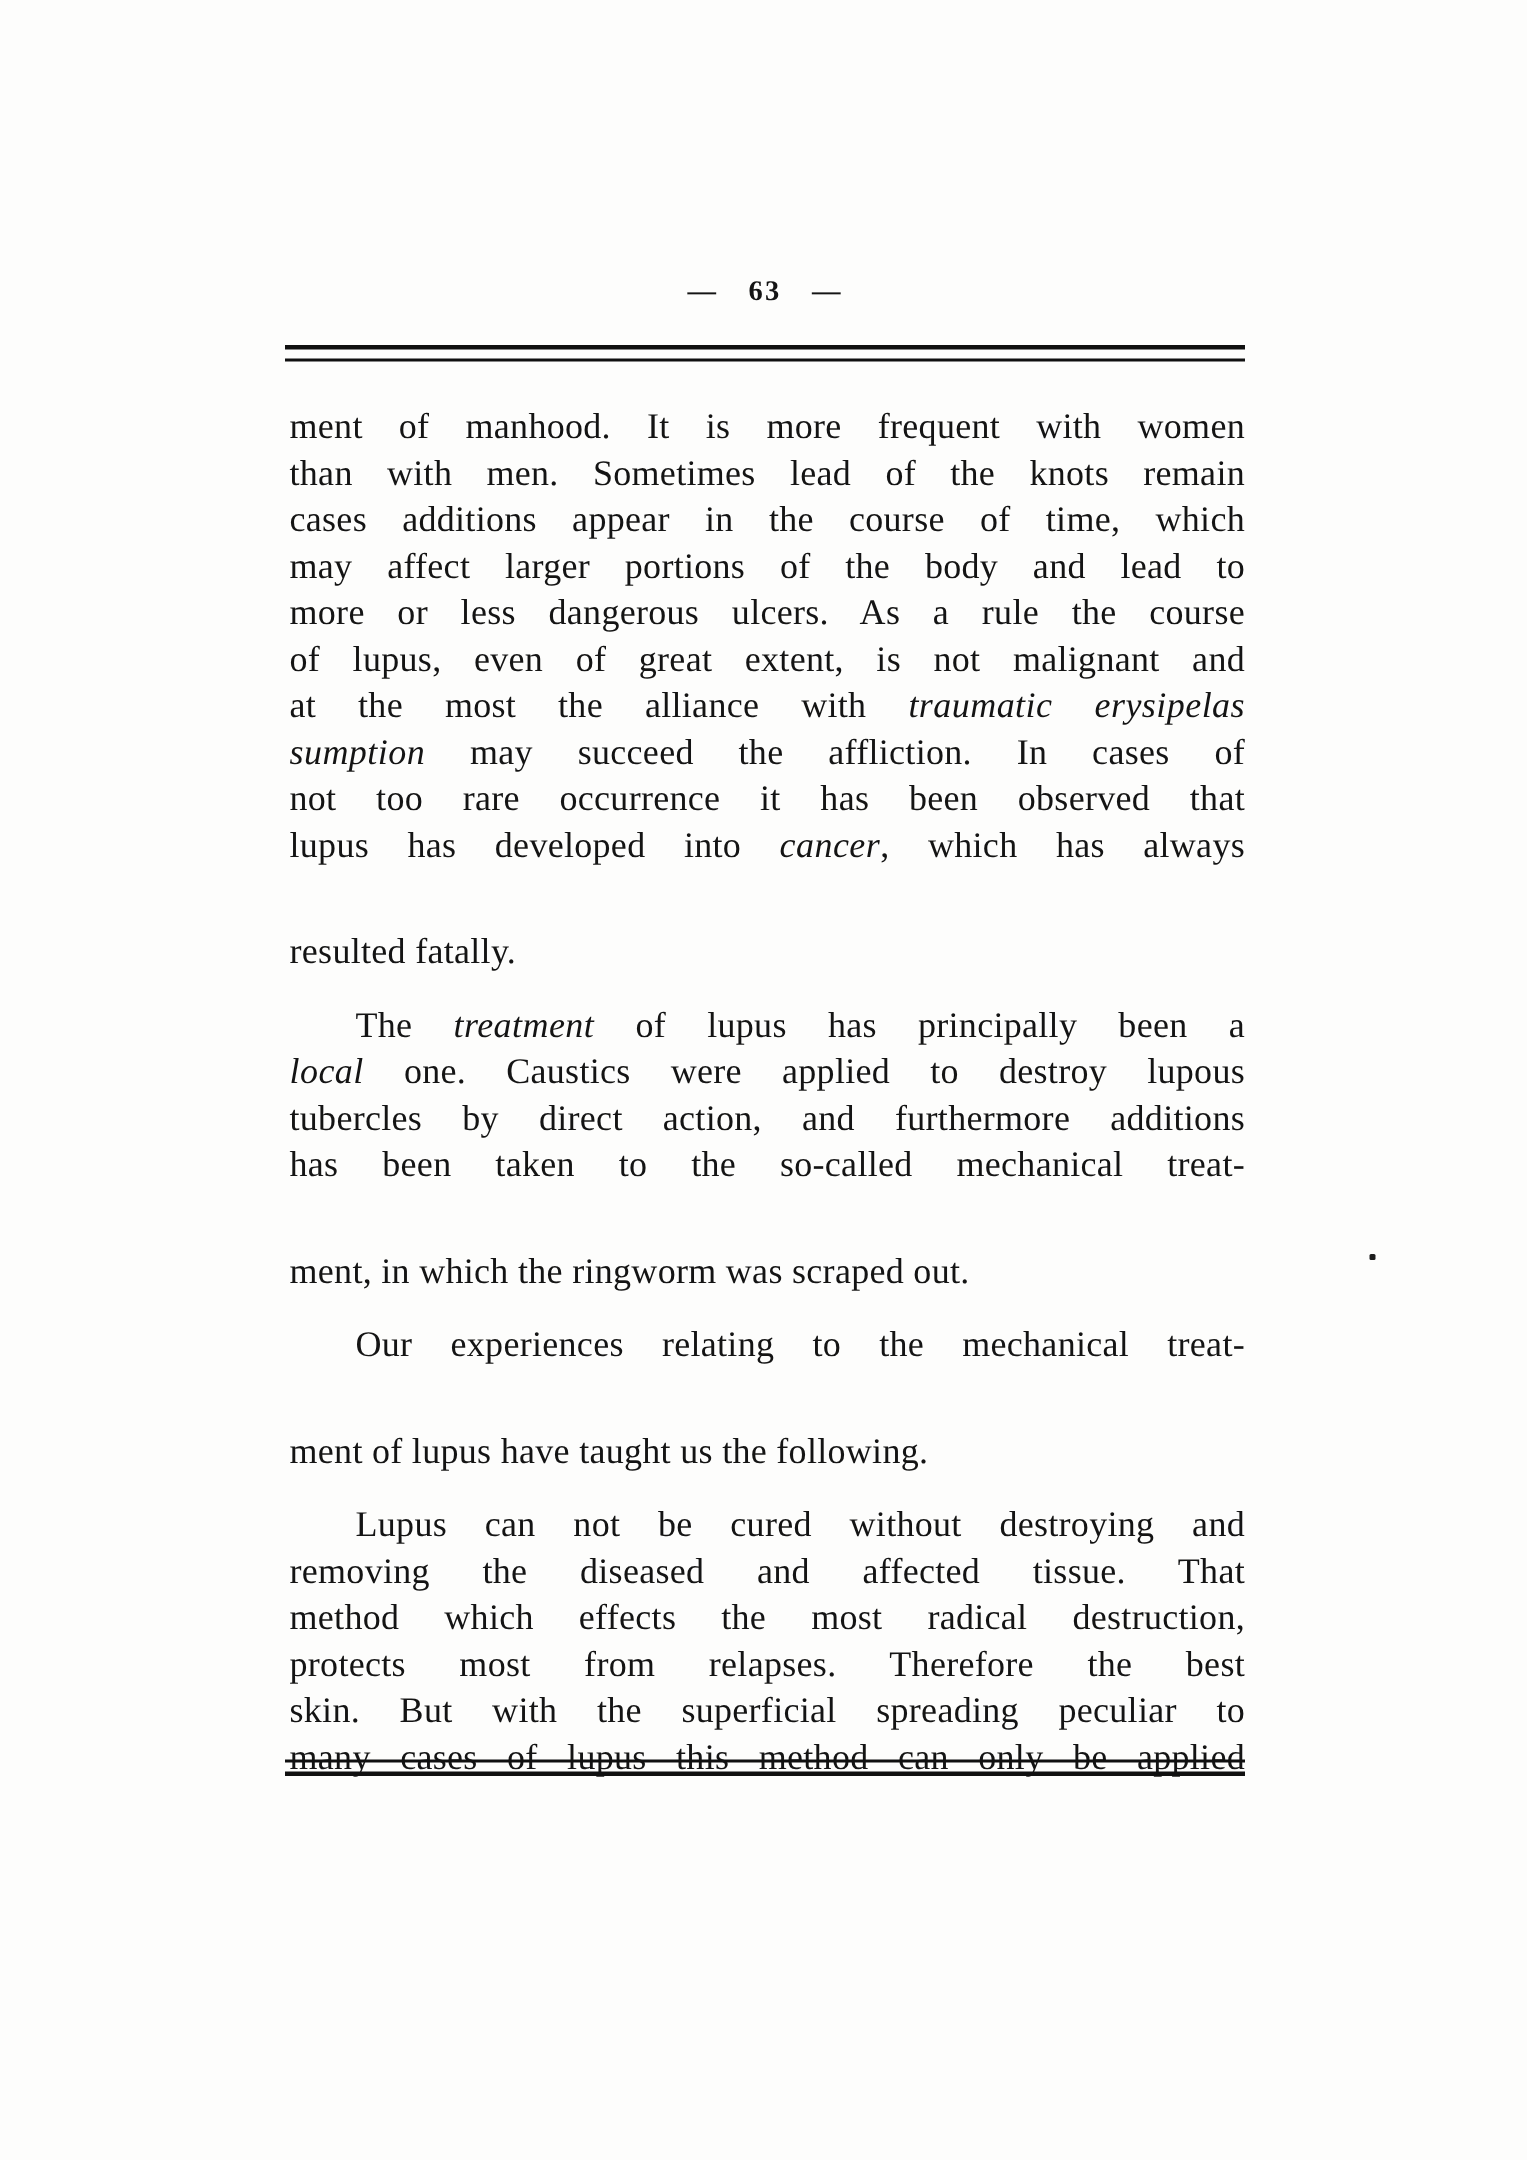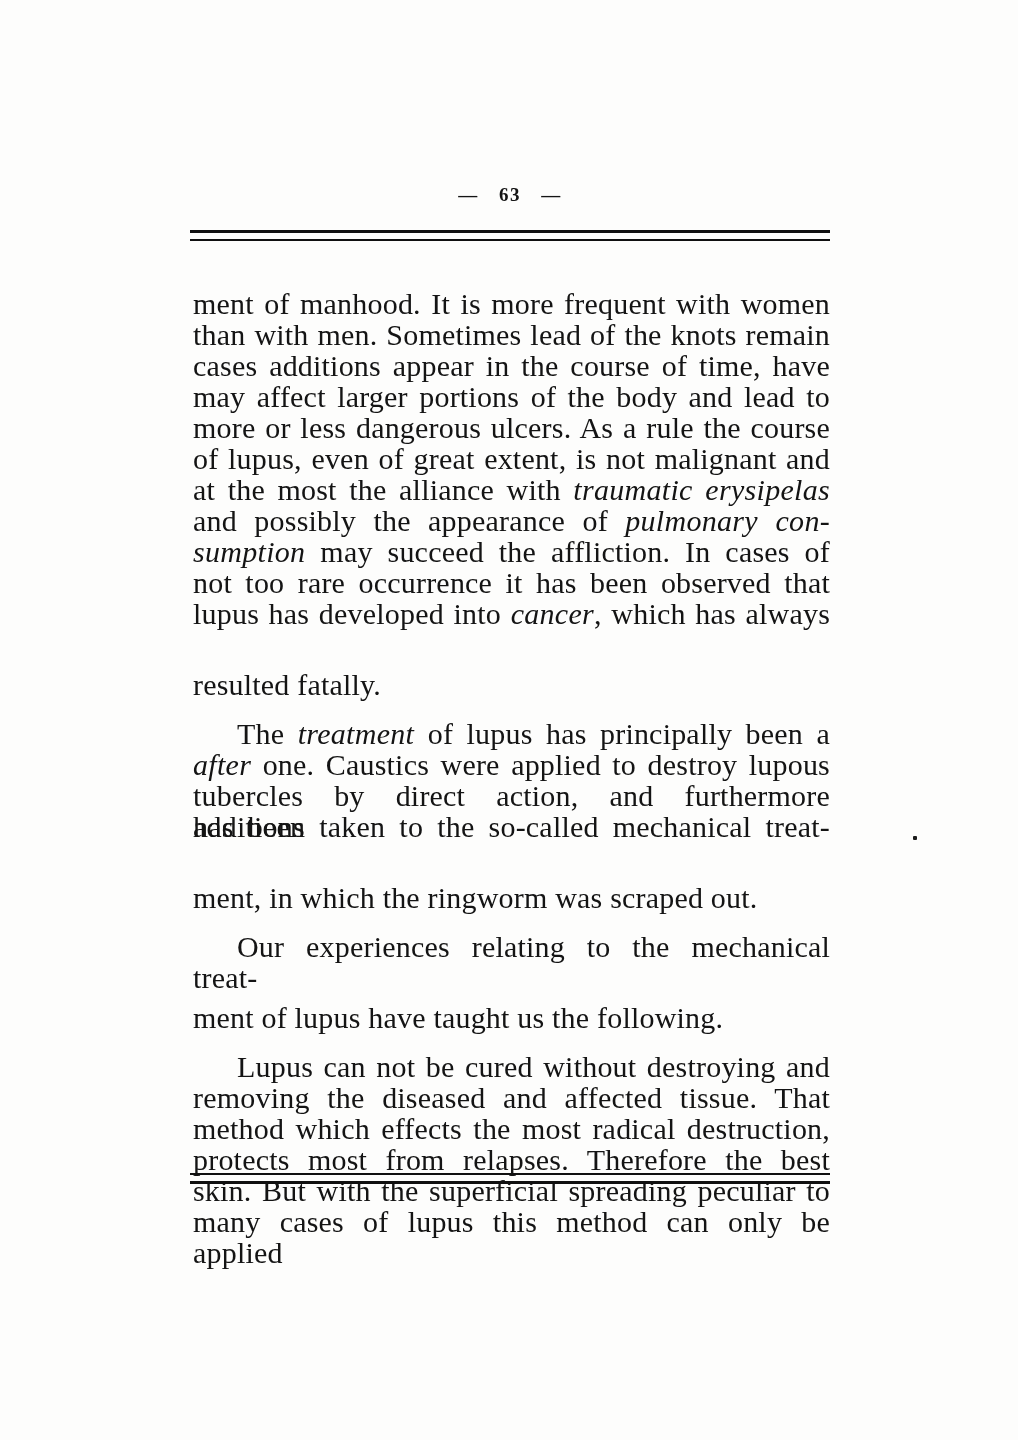--- a/index.html
+++ b/index.html
@@ -17,22 +17,22 @@
     text-align: center;
     font-size: 19px; font-weight: bold;
     letter-spacing: 1.5px; word-spacing: 14px;
   }
 
   .rule { position: absolute; left: 190px; width: 640px; }
   .rule-top    { top: 230px; height: 6px; border-top: 3px solid #101010; border-bottom: 2px solid #101010; }
   .rule-bottom { top: 1173px; height: 6px; border-top: 2px solid #101010; border-bottom: 3px solid #101010; }
 
   .body-text {
-    position: absolute; left: 193px; top: 288px; width: 637px;
-    font-size: 30px; line-height: 31px;
+    position: absolute; left: 193px; top: 270px; width: 637px;
+    font-size: 24px; line-height: 31px;
     letter-spacing: 0.2px;
   }
   .paragraph + .paragraph { margin-top: 18px; }
   .line {
     height: 31px;
     text-align: justify;
     text-align-last: justify;
     white-space: nowrap; 
   }
   .line { white-space: normal; }
@@ -51,34 +51,33 @@
 
 <div class="page">
   <div class="page-number">— 63 —</div>
 
   <div class="rule rule-top"></div>
 
   <div class="body-text">
       <div class="paragraph">
         <div class="line">ment of manhood. It is more frequent with women</div>
         <div class="line">than with men. Sometimes lead of the knots remain</div>
-        <div class="line">cases additions appear in the course of time, have</div>
+        <div class="line">cases additions appear in the course of time, which</div>
         <div class="line">may affect larger portions of the body and lead to</div>
         <div class="line">more or less dangerous ulcers. As a rule the course</div>
         <div class="line">of lupus, even of great extent, is not malignant and</div>
         <div class="line">at the most the alliance with <i>traumatic erysipelas</i></div>
-        <div class="line">and possibly the appearance of <i>pulmonary con-</i></div>
         <div class="line"><i>sumption</i> may succeed the affliction. In cases of</div>
         <div class="line">not too rare occurrence it has been observed that</div>
         <div class="line">lupus has developed into <i>cancer</i>, which has always</div>
         <div class="line last">resulted fatally.</div>
       </div>
       <div class="paragraph indent">
         <div class="line">The <i>treatment</i> of lupus has principally been a</div>
-        <div class="line"><i>after</i> one. Caustics were applied to destroy lupous</div>
+        <div class="line"><i>local</i> one. Caustics were applied to destroy lupous</div>
         <div class="line">tubercles by direct action, and furthermore additions</div>
         <div class="line">has been taken to the so-called mechanical treat-</div>
         <div class="line last">ment, in which the ringworm was scraped out.</div>
       </div>
       <div class="paragraph indent">
         <div class="line">Our experiences relating to the mechanical treat-</div>
         <div class="line last">ment of lupus have taught us the following.</div>
       </div>
       <div class="paragraph indent">
         <div class="line">Lupus can not be cured without destroying and</div>

